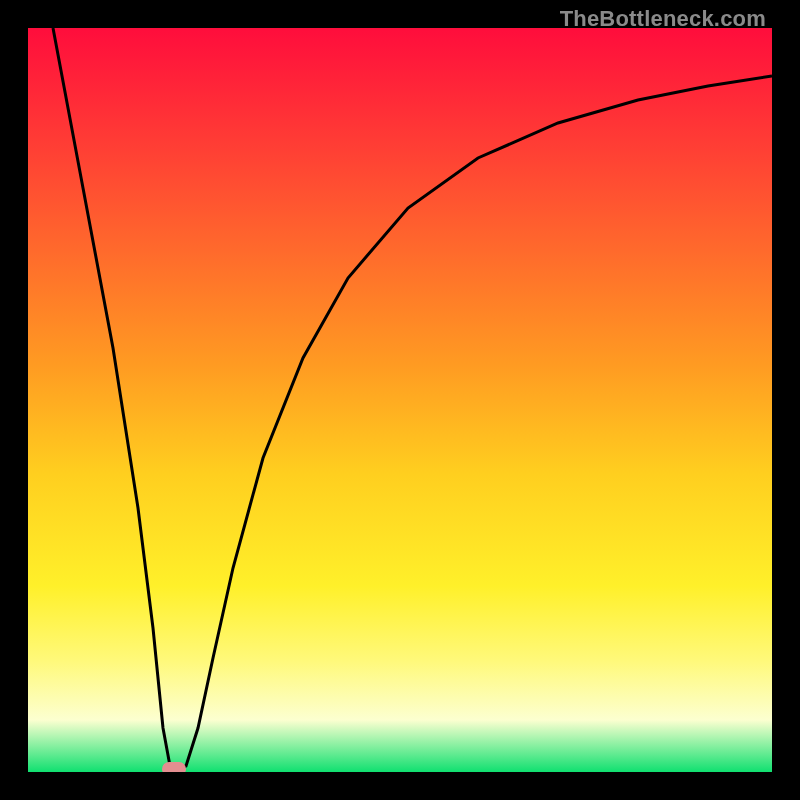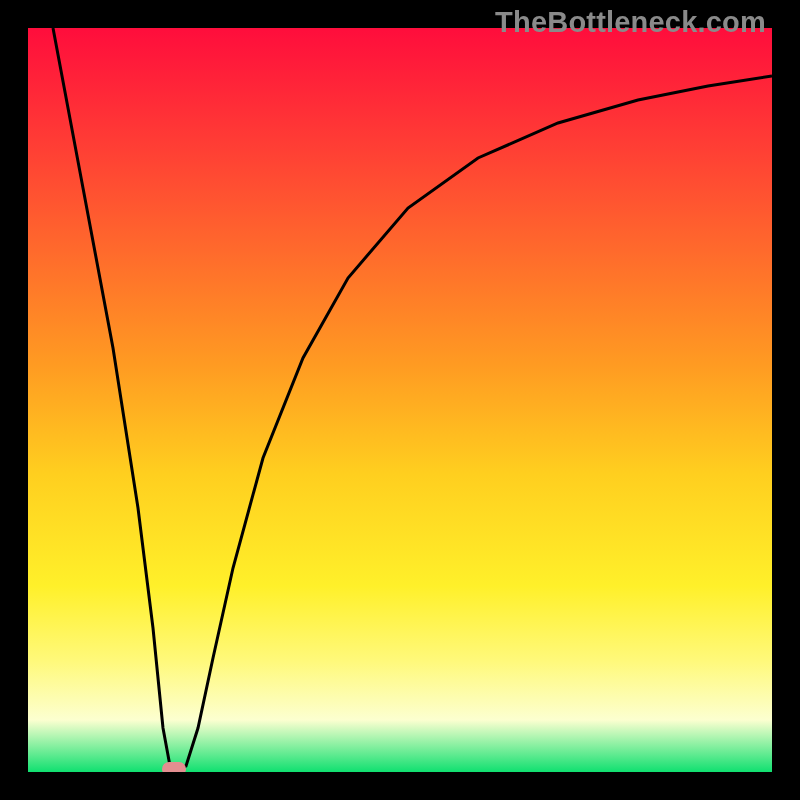--- a/index.html
+++ b/index.html
@@ -69,15 +69,15 @@
   <div class="plot-area">
     <div class="gradient"></div>
 
     <svg class="curve" viewBox="0 0 744 744" preserveAspectRatio="none">
       <path id="curve-path" fill="none" stroke="#000000" stroke-width="3" d="M 25 0 L 55 160 L 85 320 L 110 480 L 125 600 L 135 700 L 142 738 L 150 740 L 158 738 L 170 700 L 185 630 L 205 540 L 235 430 L 275 330 L 320 250 L 380 180 L 450 130 L 530 95 L 610 72 L 680 58 L 744 48"></path>
     </svg>
 
     <div id="marker-el" class="marker" style="left: 134px; top: 734px; width: 24px; height: 14px; background: rgb(227, 142, 144);"></div>
   </div>
 
-  <div id="wm" class="watermark" style="top: 6px; right: 34px; font-size: 29px;">TheBottleneck.com</div>
+  <div id="wm" class="watermark" style="top: 6px; right: 34px; font-size: 22px;">TheBottleneck.com</div>
 
 </div>
 
 </body></html>

